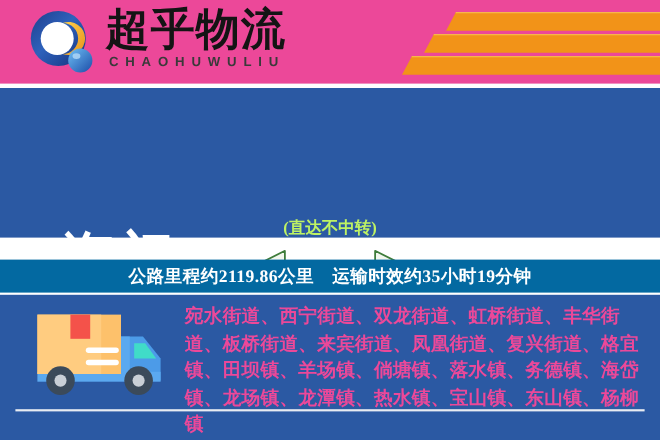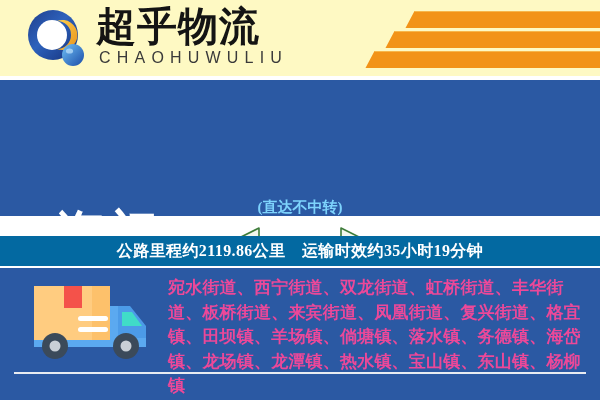--- a/index.html
+++ b/index.html
@@ -15,21 +15,21 @@
     background: #ffffff;
     font-family: "Liberation Sans", "DejaVu Sans", sans-serif;
   }
 
   
   .header {
     position: absolute;
     left: 0; top: 0;
     width: 600px;
     height: 76px;
-    background: #fef9c3;
+    background: #ec4899;
     overflow: hidden;
   }
   .logo-mark {
     position: absolute;
     left: 26px; top: 8px;
     width: 62px; height: 62px;
   }
   .brand-name {
     position: absolute;
     left: 96px;
@@ -39,22 +39,22 @@
     font-weight: bold;
     color: #141414;
     letter-spacing: 1px;
     line-height: 44px;
     white-space: nowrap;
   }
   .brand-sub {
     position: absolute;
     left: 99px;
     top: 49px;
-    font-size: 16px;
-    font-weight: normal;
+    font-size: 12px;
+    font-weight: bold;
     color: #3a3a3a;
     letter-spacing: 6.2px;
     white-space: nowrap;
   }
   .stripes {
     position: absolute;
     left: 330px; top: 0;
     width: 270px; height: 76px;
     overflow: hidden;
   }
@@ -95,21 +95,21 @@
     width: 150px; height: 104px;
   }
   .arrow-note-top {
     position: absolute;
     left: 0; top: 0;
     width: 150px;
     text-align: center;
     font-family: "Liberation Serif", "DejaVu Serif", serif;
     font-size: 15px;
     font-weight: bold;
-    color: #7dd3fc;
+    color: #bef264;
     white-space: nowrap;
   }
   .arrow-graphic {
     position: absolute;
     left: 0; top: 26px;
     width: 150px; height: 40px;
   }
   .arrow-note-bottom {
     position: absolute;
     left: 0; top: 68px;

